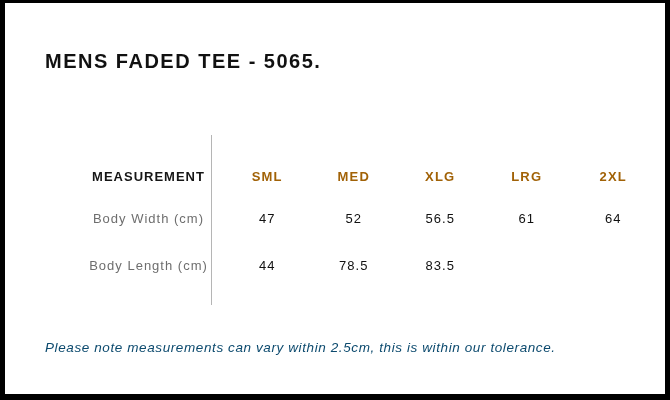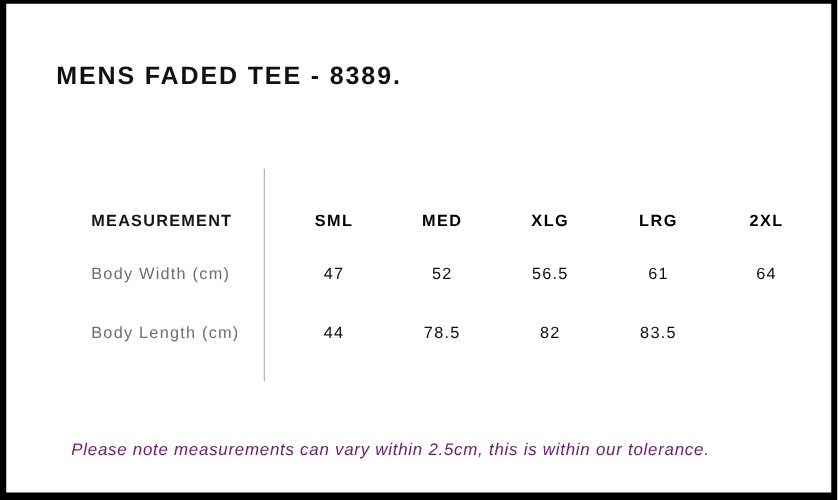--- a/index.html
+++ b/index.html
@@ -57,51 +57,51 @@
   .cell {
     font-size: 13px;
     text-align: center;
     letter-spacing: 1px;
     color: #111111;
     white-space: nowrap;
   }
   .cell.th {
     font-weight: bold;
     letter-spacing: 1.2px;
-    color: #000000;
+    color: #a16207;
   }
   .cell.label {
-    text-align: left;
+    text-align: center;
     color: #6e6e6e;
     font-weight: normal;
     letter-spacing: 1px;
     padding-left: 28px;
   }
   .cell.label.th {
     color: #161616;
     font-weight: bold;
   }
   .note {
     position: absolute;
     left: 40px;
     top: 337px;
-    margin: 12px;
+    margin: 0;
     font-size: 13.5px;
     font-style: italic;
     letter-spacing: 0.6px;
-    color: #701a75;
+    color: #0c4a6e;
     white-space: nowrap;
   }
 </style>
 </head>
 <body>
 
 <div class="frame">
 
-  <h1 class="title">MENS FADED TEE - 8389.</h1>
+  <h1 class="title">MENS FADED TEE - 5065.</h1>
 
   <div class="divider-v"></div>
 
   <div class="table">
 
     <div class="row header">
       <div class="cell label th">MEASUREMENT</div>
       <div class="cell th">SML</div>
       <div class="cell th">MED</div>
       <div class="cell th">XLG</div>
@@ -115,21 +115,20 @@
       <div class="cell">52</div>
       <div class="cell">56.5</div>
       <div class="cell">61</div>
       <div class="cell">64</div>
     </div>
 
     <div class="row body-length">
       <div class="cell label">Body Length (cm)</div>
       <div class="cell">44</div>
       <div class="cell">78.5</div>
-      <div class="cell">82</div>
       <div class="cell">83.5</div>
     </div>
 
   </div>
 
   <p class="note">Please note measurements can vary within 2.5cm, this is within our tolerance.</p>
 
 </div>
 
 </body></html>

